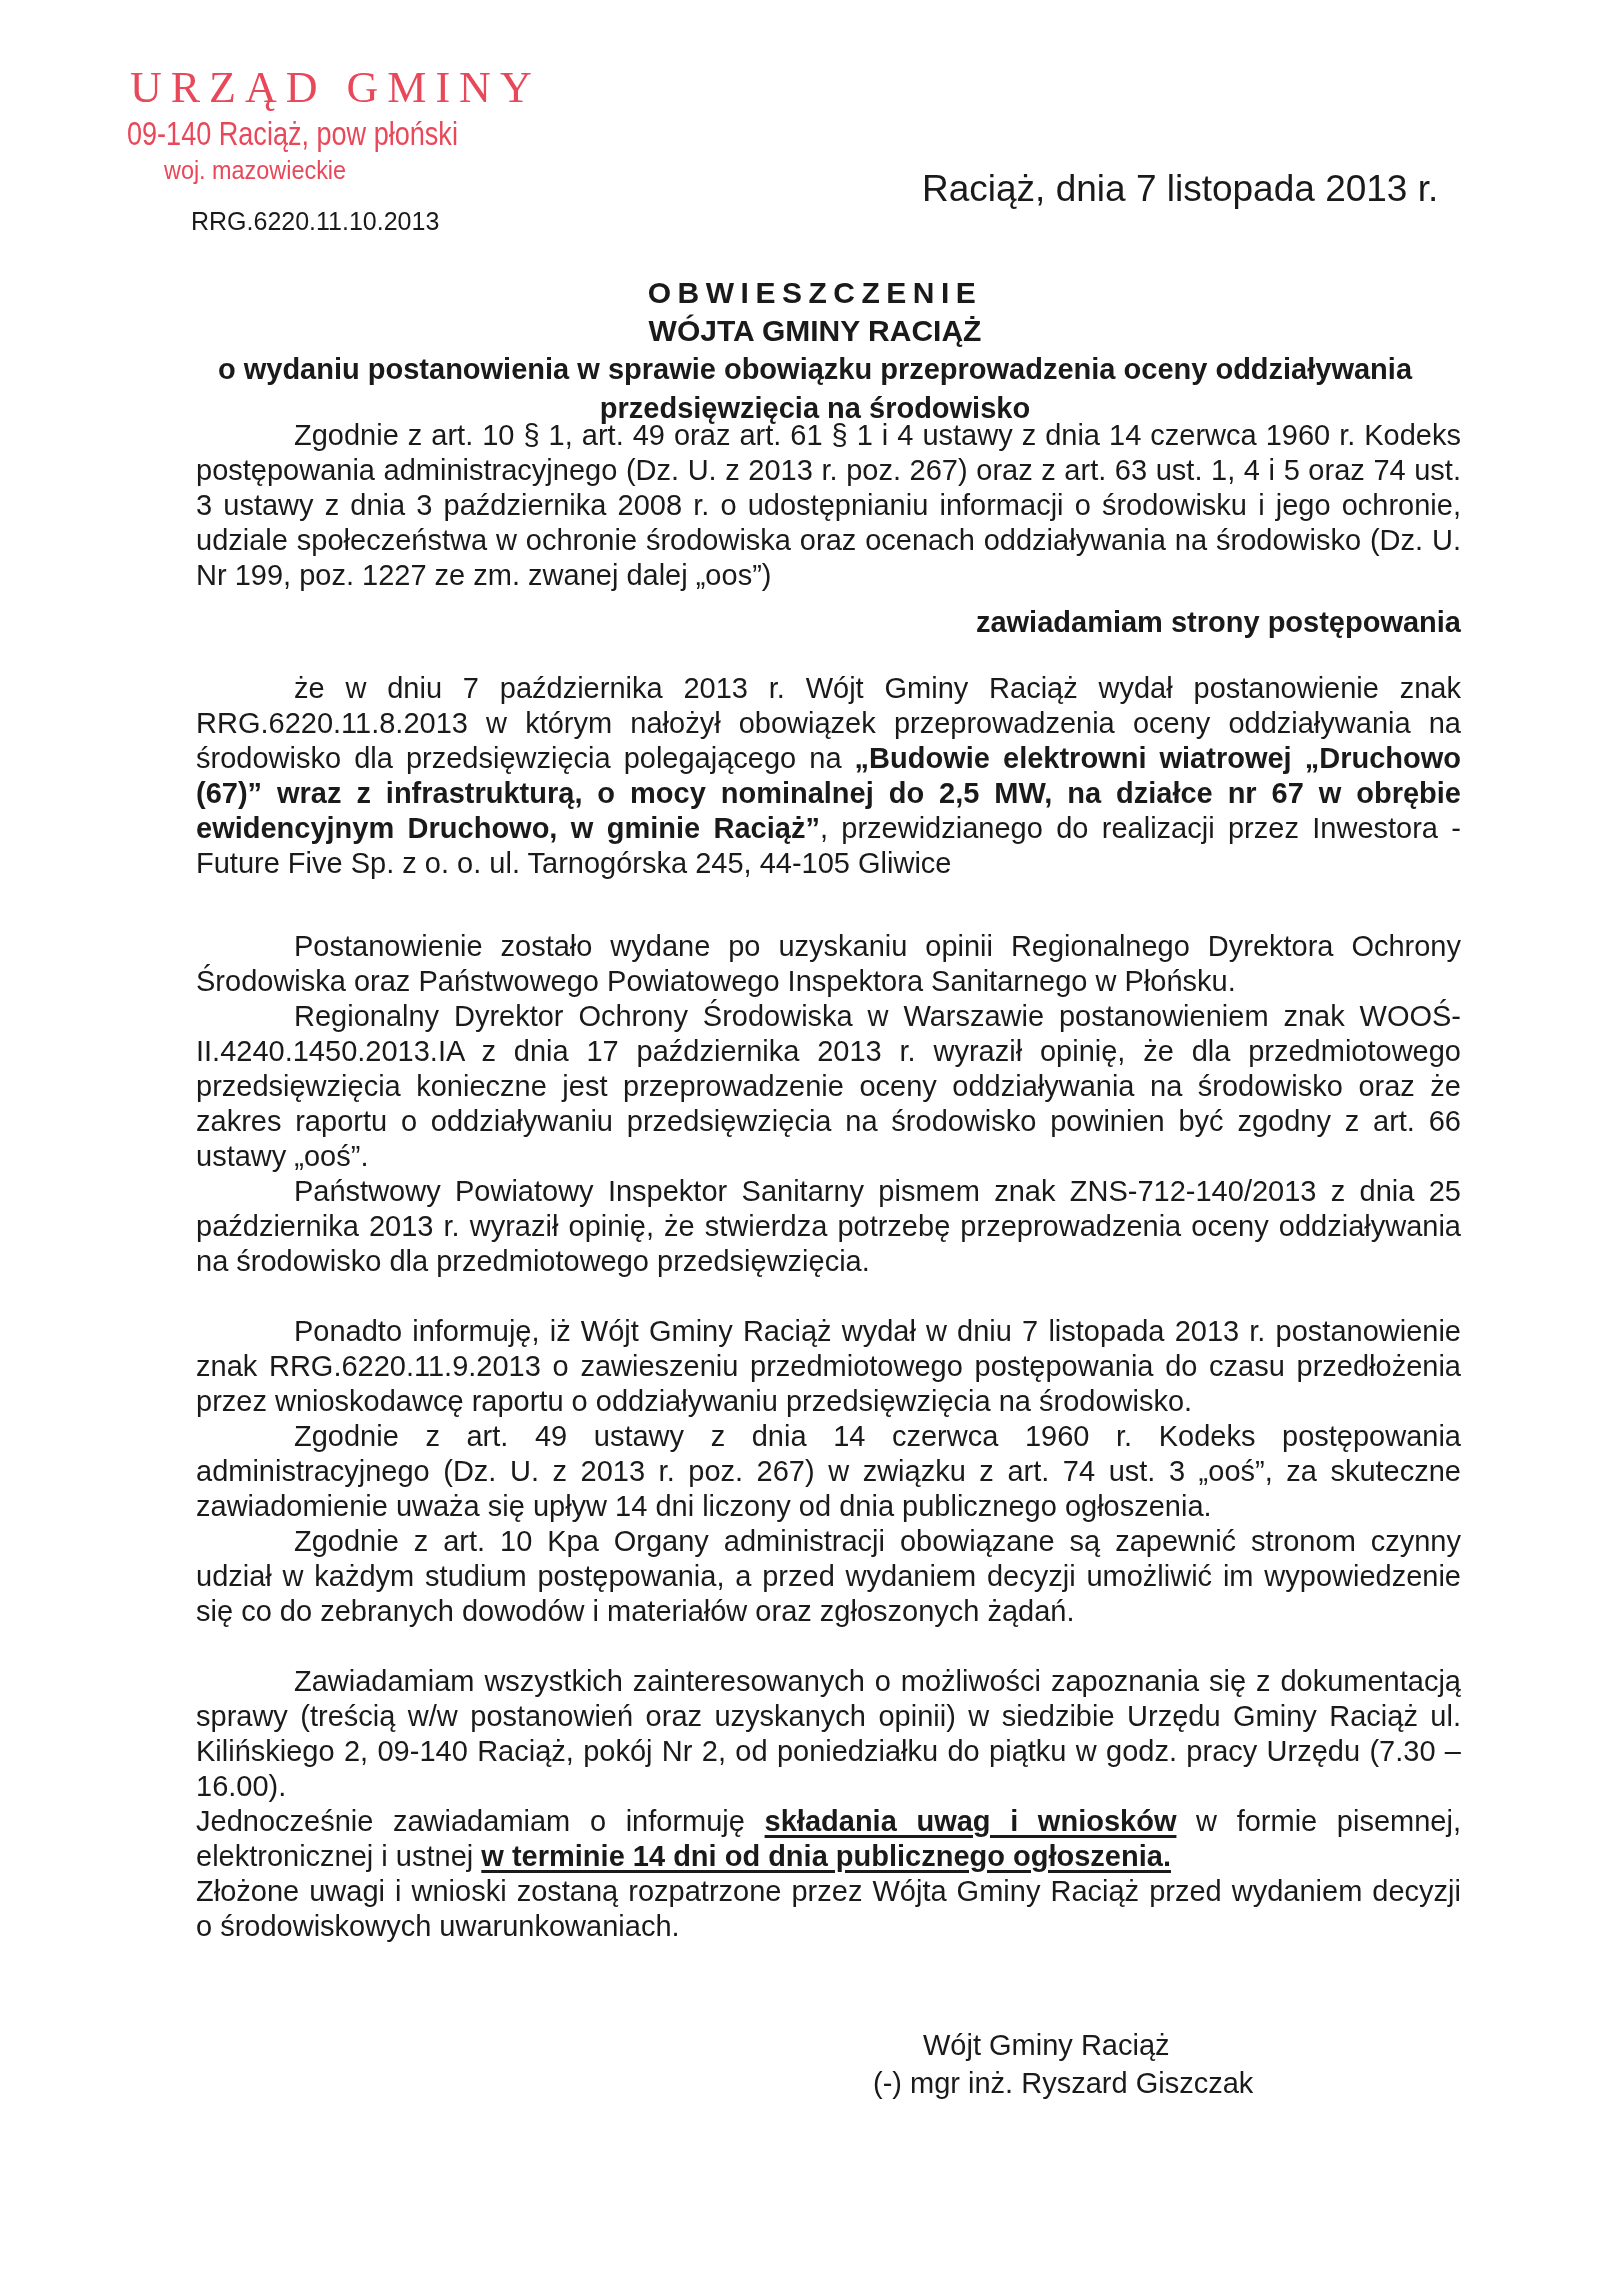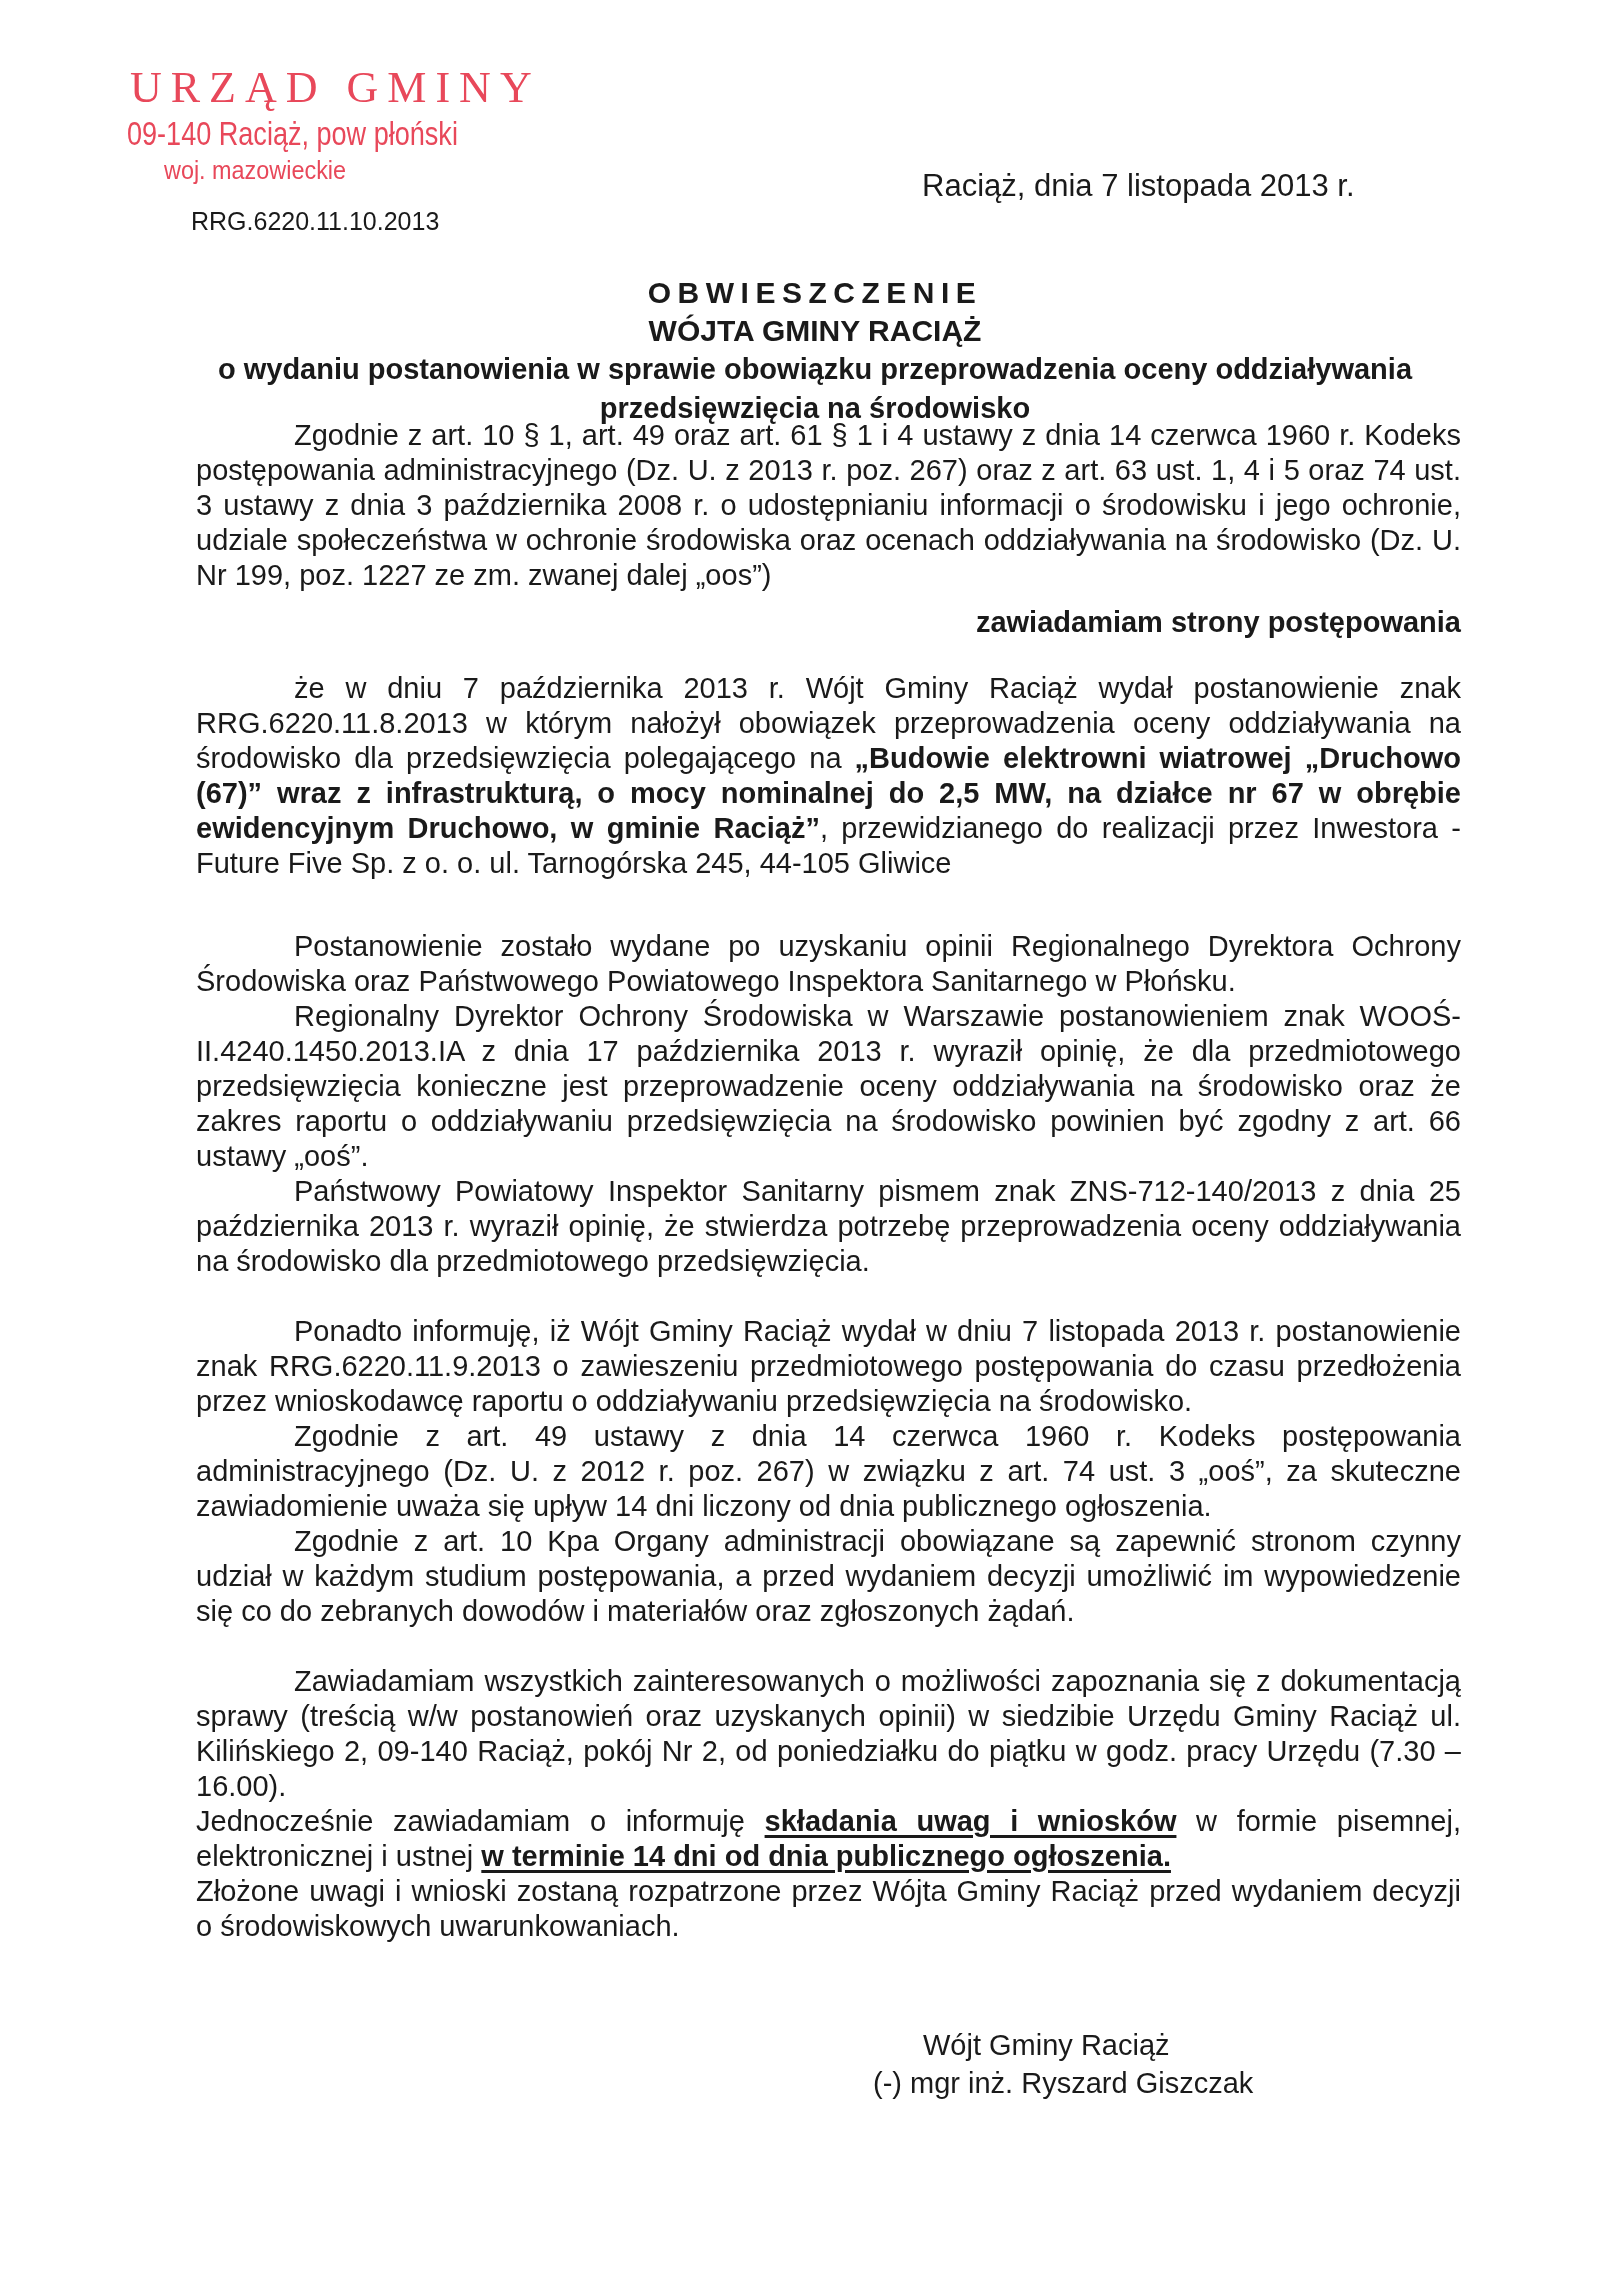--- a/index.html
+++ b/index.html
@@ -6,21 +6,21 @@
     body { width: 1617px; height: 2284px; position: relative; overflow: hidden;
            font-family: "Liberation Sans", "DejaVu Sans", sans-serif; color: #1a1a1a; }
     .stamp { position: absolute; left: 130px; top: 62px; color: #e8485a; }
     .stamp .l1 { font-family: "Liberation Serif", "DejaVu Serif", serif; font-size: 44px;
                  letter-spacing: 9px; line-height: 52px; margin-left: 0; }
     .stamp .l2 { font-family: "Liberation Sans", sans-serif; font-size: 33px; line-height: 40px;
                  margin-left: -3.3px; transform: scaleX(0.82); transform-origin: left; white-space: nowrap; }
     .stamp .l3 { font-family: "Liberation Sans", sans-serif; font-size: 26px; line-height: 33px;
                  margin-left: 34px; transform: scaleX(0.9); transform-origin: left; white-space: nowrap; }
     .refno { position: absolute; left: 191px; top: 207px; font-size: 25px; color: #1a1a1a; }
-    .date { position: absolute; left: 922px; top: 168px; font-size: 31px; }
+    .date { position: absolute; left: 922px; top: 168px; font-size: 37px; }
     .title-block { position: absolute; left: 163px; width: 1304px; top: 274px; text-align: center; }
     .t1 { font-weight: bold; font-size: 30px; letter-spacing: 6.5px; line-height: 37px; }
     .t2 { font-weight: bold; font-size: 30px; line-height: 39px; }
     .t3 { font-weight: bold; font-size: 29px; line-height: 39px; }
     .body { position: absolute; left: 196px; width: 1265px; top: 418px; font-size: 29px;
             line-height: 35px; text-align: justify; }
     .body p { margin: 0; }
     .indent { text-indent: 98px; }
     .center-bold { text-align: right; font-weight: bold; margin: 11.7px 0 31px 0 !important; }
     .gap { height: 35px; }
@@ -51,21 +51,21 @@
   <p class="indent">Zgodnie z art. 10 § 1, art. 49 oraz art. 61 § 1 i 4 ustawy z dnia 14 czerwca 1960 r. Kodeks postępowania administracyjnego (Dz. U. z 2013 r. poz. 267) oraz z art. 63 ust. 1, 4 i 5 oraz 74 ust. 3 ustawy z dnia 3 października 2008 r. o udostępnianiu informacji o środowisku i jego ochronie, udziale społeczeństwa w ochronie środowiska oraz ocenach oddziaływania na środowisko (Dz. U. Nr 199, poz. 1227 ze zm. zwanej dalej „oos”)</p>
   <p class="center-bold">zawiadamiam strony postępowania</p>
   <p class="indent"><span>że w dniu 7 października 2013 r. Wójt Gminy Raciąż wydał postanowienie znak RRG.6220.11.8.2013 w którym nałożył obowiązek przeprowadzenia oceny oddziaływania na środowisko dla przedsięwzięcia polegającego na </span><b>„Budowie elektrowni wiatrowej „Druchowo (67)” wraz z infrastrukturą, o mocy nominalnej do 2,5 MW, na działce nr 67 w obrębie ewidencyjnym Druchowo, w gminie Raciąż”</b><span>, przewidzianego do realizacji przez Inwestora -  Future Five Sp. z o. o. ul. Tarnogórska 245, 44-105 Gliwice</span></p>
   <div class="gap"></div>
   <div class="gap-s"></div>
   <p class="indent">Postanowienie zostało wydane po uzyskaniu opinii Regionalnego Dyrektora Ochrony Środowiska oraz Państwowego Powiatowego Inspektora Sanitarnego w Płońsku.</p>
   <p class="indent">Regionalny Dyrektor Ochrony Środowiska w Warszawie postanowieniem znak WOOŚ-II.4240.1450.2013.IA z dnia 17 października 2013 r. wyraził opinię, że dla przedmiotowego przedsięwzięcia konieczne jest przeprowadzenie oceny oddziaływania na środowisko oraz że zakres raportu o oddziaływaniu przedsięwzięcia na środowisko powinien być zgodny z art. 66 ustawy „ooś”.</p>
   <p class="indent">Państwowy Powiatowy Inspektor Sanitarny pismem znak ZNS-712-140/2013 z dnia 25 października 2013 r. wyraził opinię, że stwierdza potrzebę przeprowadzenia oceny oddziaływania na środowisko dla przedmiotowego przedsięwzięcia.</p>
   <div class="gap"></div>
   <p class="indent">Ponadto informuję, iż Wójt Gminy Raciąż wydał w dniu 7 listopada 2013 r. postanowienie znak RRG.6220.11.9.2013 o zawieszeniu przedmiotowego postępowania do czasu przedłożenia przez wnioskodawcę raportu o oddziaływaniu przedsięwzięcia na środowisko.</p>
-  <p class="indent">Zgodnie z art. 49 ustawy z dnia 14 czerwca 1960 r. Kodeks postępowania administracyjnego (Dz. U. z 2012 r. poz. 267) w związku z art. 74 ust. 3 „ooś”, za skuteczne zawiadomienie uważa się upływ 14 dni liczony od dnia publicznego ogłoszenia.</p>
+  <p class="indent">Zgodnie z art. 49 ustawy z dnia 14 czerwca 1960 r. Kodeks postępowania administracyjnego (Dz. U. z 2013 r. poz. 267) w związku z art. 74 ust. 3 „ooś”, za skuteczne zawiadomienie uważa się upływ 14 dni liczony od dnia publicznego ogłoszenia.</p>
   <p class="indent">Zgodnie z art. 10 Kpa Organy administracji obowiązane są zapewnić stronom czynny udział w każdym studium postępowania, a przed wydaniem decyzji umożliwić im wypowiedzenie się co do zebranych  dowodów i materiałów oraz zgłoszonych żądań.</p>
   <div class="gap"></div>
   <p class="indent">Zawiadamiam wszystkich zainteresowanych o możliwości zapoznania się z dokumentacją sprawy (treścią w/w postanowień oraz uzyskanych opinii) w siedzibie Urzędu Gminy Raciąż ul. Kilińskiego 2, 09-140 Raciąż, pokój Nr 2, od poniedziałku do piątku w godz. pracy Urzędu (7.30 – 16.00).</p>
   <p><span>Jednocześnie zawiadamiam o informuję </span><b class="ul">składania uwag i wniosków</b><span> w formie pisemnej, elektronicznej i ustnej </span><b class="ul">w terminie 14 dni od dnia publicznego ogłoszenia.</b></p>
   <p>Złożone uwagi i wnioski zostaną rozpatrzone przez Wójta Gminy Raciąż przed wydaniem decyzji o środowiskowych uwarunkowaniach.</p>
 </div>
 
 <div class="signature">
   <div class="s1">Wójt Gminy Raciąż</div>
   <div class="s2">(-) mgr inż. Ryszard Giszczak</div>

